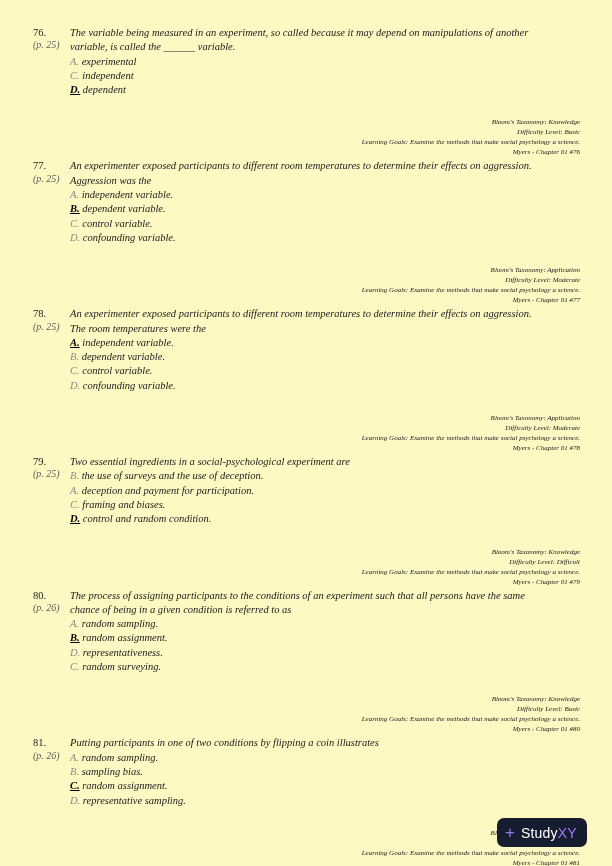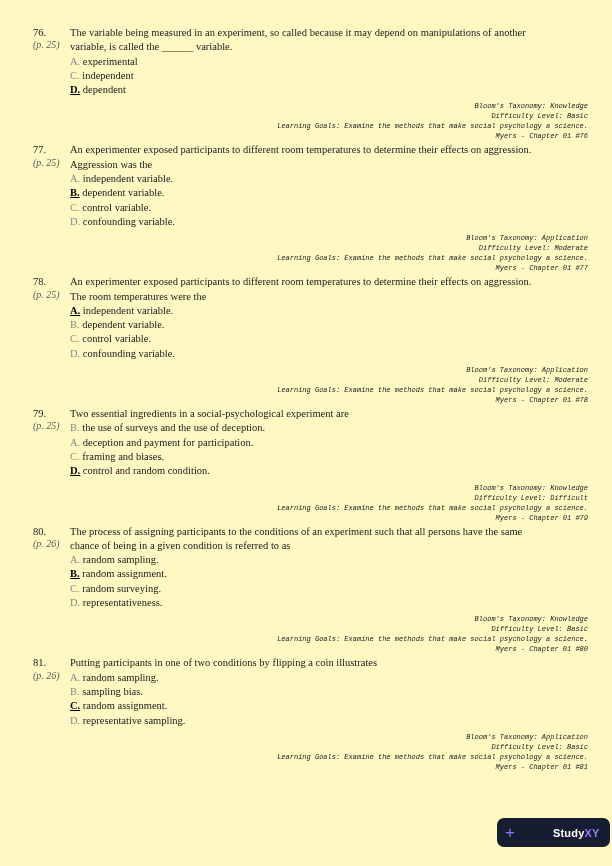--- a/index.html
+++ b/index.html
@@ -31,41 +31,41 @@
     font-size: 10px;
     font-style: italic;
     color: #5a5a5a;
     line-height: 9px;
   }
   .q-main {
     flex: 1;
     padding-right: 68px;
     font-size: 10.5px;
     line-height: 14.3px;
+    font-style: italic;
   }
   .q-text { color: #1a1a1a; }
   .options { list-style: none; }
   .option-row { font-size: 10.5px; line-height: 14.3px; }
   .option-letter { color: #8a8a8a; }
   .option-row.correct .option-letter {
     color: #000000;
     font-weight: bold;
     text-decoration: underline;
   }
   .option-text { color: #1a1a1a; }
   .meta {
     text-align: right;
-    padding-right: 24px;
+    padding-right: 32px;
     font-size: 7px;
     font-style: italic;
     line-height: 10px;
     color: #1a1a1a;
-    margin-top: 4px;
+    margin-top: 20px;
     margin-bottom: 2px;
-    font-family: Liberation Mono, monospace;
   }
   .logo {
     position: absolute;
     left: 497px;
     top: 818px;
     height: 29px;
     background: #171d30;
     border-radius: 7px;
     display: flex;
     align-items: center;
@@ -73,21 +73,21 @@
     font-family: "Liberation Sans", sans-serif;
     cursor: pointer;
   }
   .logo .plus {
     color: #8b7bf0;
     font-size: 17px;
     font-weight: 300;
     margin-right: 6px;
     line-height: 1;
   }
-  .logo .brand { font-size: 11px; font-weight: bold; letter-spacing: 0.2px; margin-left: 32px; }
+  .logo .brand { font-size: 14px; font-weight: normal; letter-spacing: 0.2px; }
   .logo .study { color: #ffffff; }
   .logo .xy { color: #9d7bf7; }
 </style>
 </head>
 <body>
 
 <div class="page">
   <div class="content">
 
     <div class="question-block">
@@ -189,22 +189,22 @@
       <div class="q-row">
         <div class="q-left">
           <div class="q-number">80.</div>
           <div class="page-ref">(p. 26)</div>
         </div>
         <div class="q-main">
           <div class="q-text">The process of assigning participants to the conditions of an experiment such that all persons have the same chance of being in a given condition is referred to as</div>
           <ul class="options">
             <li class="option-row"><span class="option-letter">A.</span> <span class="option-text">random sampling.</span></li>
             <li class="option-row correct"><span class="option-letter">B.</span> <span class="option-text">random assignment.</span></li>
+            <li class="option-row"><span class="option-letter">D.</span> <span class="option-text">representativeness.</span></li>
             <li class="option-row"><span class="option-letter">C.</span> <span class="option-text">random surveying.</span></li>
-            <li class="option-row"><span class="option-letter">D.</span> <span class="option-text">representativeness.</span></li>
           </ul>
         </div>
       </div>
       <div class="meta">
         <div>Bloom's Taxonomy: Knowledge</div>
         <div>Difficulty Level: Basic</div>
         <div>Learning Goals: Examine the methods that make social psychology a science.</div>
         <div>Myers - Chapter 01 #80</div>
       </div>
     </div>

